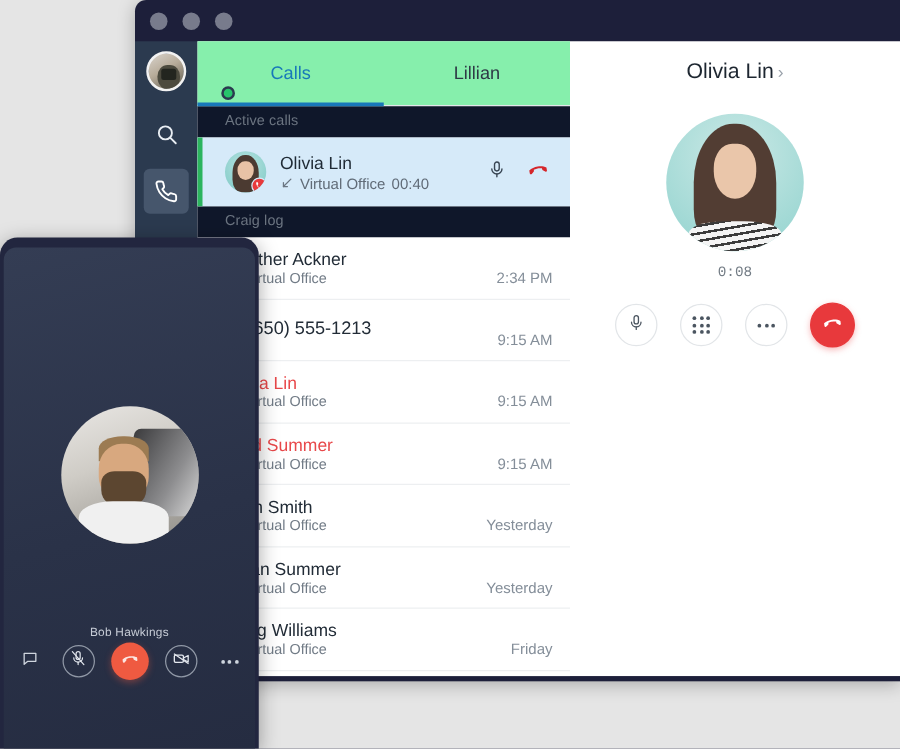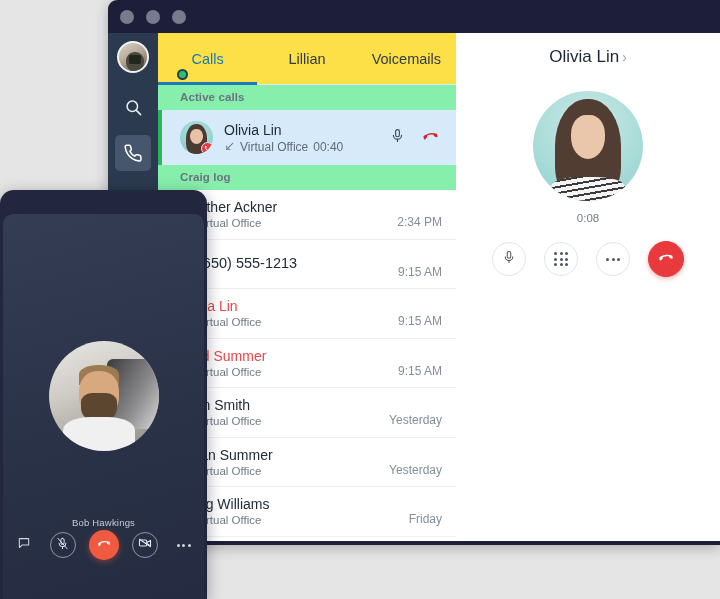--- a/index.html
+++ b/index.html
@@ -35,30 +35,30 @@
     border-radius:2px; background:#23251f;}
   #status-dot{ position:absolute; right:-2px; bottom:-1px; width:11px; height:11px;
     border-radius:50%; background:#27c46b; border:2px solid #2b3a4f; z-index:3;}
   .rail-btn{ width:36px; height:36px; border-radius:5px; display:flex;
     align-items:center; justify-content:center; margin-bottom:10px; }
   .rail-btn.active{ background:#46566c; }
   .rail-btn svg{ display:block; }
 
   
   #call-list{ width:298px; flex:0 0 298px; background:#ffffff; display:flex; flex-direction:column; }
-  #tabs{ height:52px; display:flex; align-items:stretch; background:#fde047;
+  #tabs{ height:52px; display:flex; align-items:stretch; background:#86efac;
          border-bottom:1px solid #e3e6ea; }
   .tab{ flex:1; display:flex; align-items:center; justify-content:center;
         font-size:14.5px; color:#2e3a46; position:relative; }
   .tab.active{ color:#1878b9; font-weight:400; }
   .tab.active:after{ content:""; position:absolute; left:0; right:0; bottom:-1px;
         height:3px; background:#1878b9; }
 
-  .section-head{ background:#86efac; color:#6b7480; font-size:11.5px;
-        padding:6px 14px 7px 22px; letter-spacing:.1px;font-weight:bold; }
+  .section-head{ background:#0f172a; color:#6b7480; font-size:11.5px;
+        padding:6px 14px 7px 22px; letter-spacing:.1px; }
 
   
   #active-call{ position:relative; background:#d6eaf9; height:55px;
         display:flex; align-items:center; padding:0 10px 0 0; }
   #active-call:before{ content:""; position:absolute; left:0; top:0; bottom:0;
         width:4px; background:#2cb45e; }
   .ac-avatar{ position:relative; width:33px; height:33px; border-radius:50%;
         margin:0 11px 0 22px; flex:0 0 33px;
         background:radial-gradient(circle at 50% 35%, #b9e4e2 0%, #8ed0cd 70%); overflow:hidden;}
   .ac-avatar .hair{ position:absolute; left:6px; top:3px; width:21px; height:30px;
@@ -98,40 +98,40 @@
   #cp-number{ text-align:center; font-size:11.5px; color:#6d767f; margin-top:6px;}
   #cp-avatar{ width:110px; height:110px; border-radius:50%; margin:24px auto 0;
         position:relative; overflow:hidden;
         background:radial-gradient(circle at 50% 30%, #cbe9e6 0%, #9fd8d4 75%);}
   #cp-avatar .hair{ position:absolute; left:22px; top:8px; width:66px; height:98px;
         border-radius:48% 48% 30% 30%; background:#523d33;}
   #cp-avatar .skin{ position:absolute; left:38px; top:24px; width:34px; height:44px;
         border-radius:48% 48% 55% 55%; background:#eac6aa;}
   #cp-avatar .shirt{ position:absolute; left:18px; bottom:0; width:74px; height:24px;
         border-radius:40% 40% 0 0; background:repeating-linear-gradient(170deg,#f4f4f4 0 4px,#3b3b3b 4px 6px);}
-  #cp-timer{ text-align:center; font-size:11.5px; color:#737c85; margin-top:11px;}
+  #cp-timer{ text-align:center; font-size:11.5px; color:#737c85; margin-top:11px;font-family:Liberation Mono, monospace;}
   #cp-controls{ display:flex; justify-content:center; align-items:center; gap:18px; margin-top:17px;}
   .cbtn{ width:34px; height:34px; border-radius:50%; border:1px solid #e2e5e8;
         background:#fff; display:flex; align-items:center; justify-content:center;}
   .cbtn.end{ background:#e8393c; border-color:#e8393c; width:36px; height:36px;
         box-shadow:0 2px 5px rgba(232,57,60,.35);}
   .dial-grid{ display:grid; grid-template-columns:repeat(3,3px); gap:2.5px;}
   .dial-grid i{ width:3px; height:3px; border-radius:50%; background:#4b5560; display:block;}
   .ellip{ display:flex; gap:2.5px;}
   .ellip i{ width:3px; height:3px; border-radius:50%; background:#4b5560; display:block;}
 
   
   #phone{
     position:absolute; left:0px; top:190px; width:207px; height:409px;
     background:#22263f; border-radius:14px 14px 0 0; overflow:hidden;
     box-shadow:0 4px 16px rgba(0,0,0,.35);
   }
   #phone-screen{ position:absolute; left:3px; right:3px; top:8px; bottom:0;
     background:linear-gradient(165deg,#343d54 0%,#2a3248 55%,#252c41 100%);
-    border-radius:10px 10px 0 0; overflow:hidden;margin-top:16px;}
+    border-radius:10px 10px 0 0; overflow:hidden;}
   #ph-avatar{ position:absolute; left:50%; transform:translateX(-50%); top:127px;
     width:110px; height:110px; border-radius:50%; overflow:hidden;
     background:linear-gradient(160deg,#e9e7e4 0%,#cfccc6 40%,#8e8b85 100%);}
   #ph-avatar .bg2{ position:absolute; right:0; top:18px; width:52px; height:70px;
     background:linear-gradient(120deg,#3a3a3c 0%,#8d8d8f 60%,#d8d8d8 100%); border-radius:6px;}
   #ph-avatar .head{ position:absolute; left:30px; top:30px; width:40px; height:44px;
     border-radius:45% 45% 40% 40%; background:#d8a87f;}
   #ph-avatar .hair{ position:absolute; left:30px; top:24px; width:40px; height:20px;
     border-radius:48% 48% 0 0; background:#9c7b52;}
   #ph-avatar .beard{ position:absolute; left:32px; top:52px; width:36px; height:30px;
@@ -197,21 +197,20 @@
           </svg>
         </span>
       </div>
     </div>
 
     <div id="call-list">
 
       <div id="tabs">
         <div class="tab active">Calls</div>
         <div class="tab">Lillian</div>
-        <div class="tab">Voicemails</div>
       </div>
 
       <div class="section-head">Active calls</div>
 
       <div id="active-call">
         <div class="ac-avatar">
           <span class="hair"></span>
           <span class="skin"></span>
           <span class="ac-badge">
             <svg width="7" height="7" viewBox="0 0 24 24" fill="#fff">

